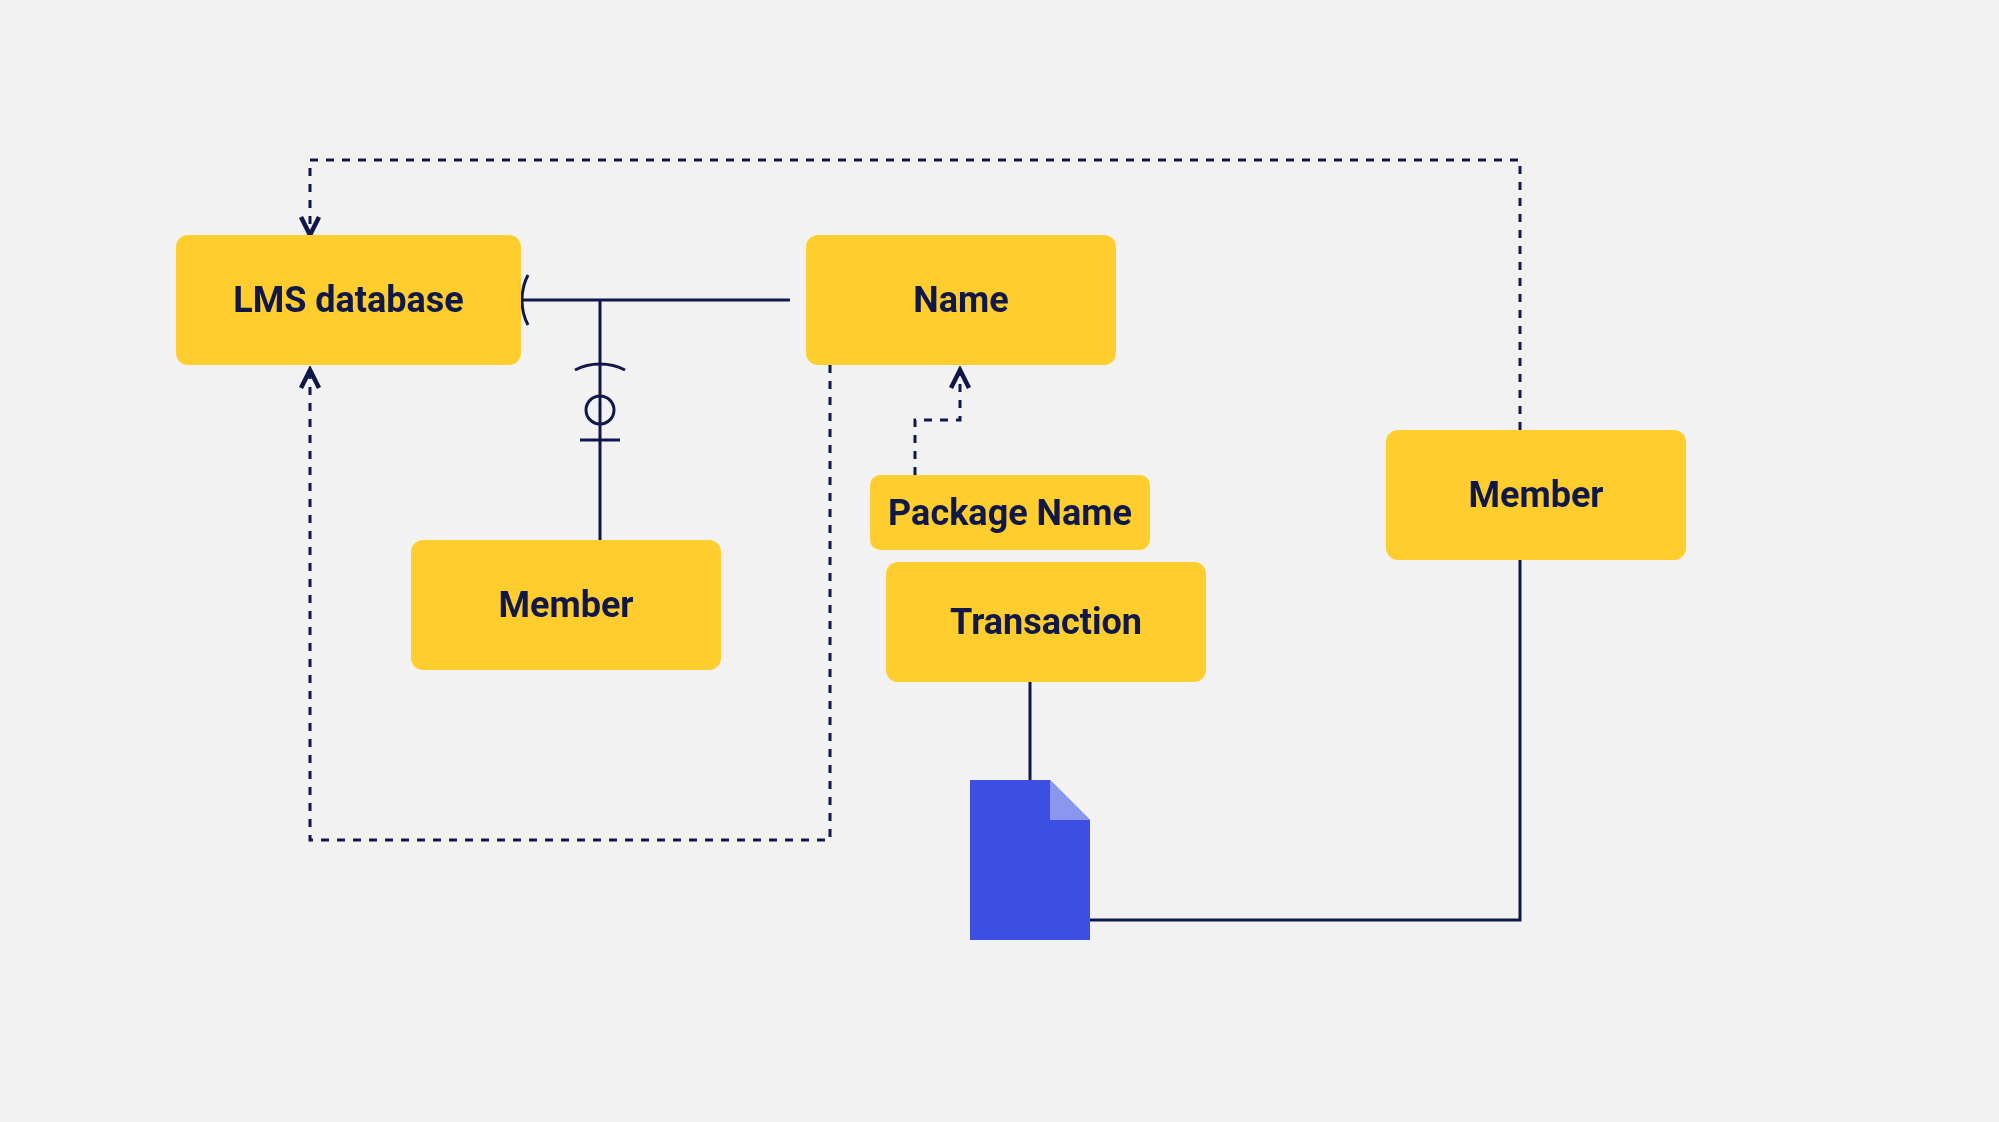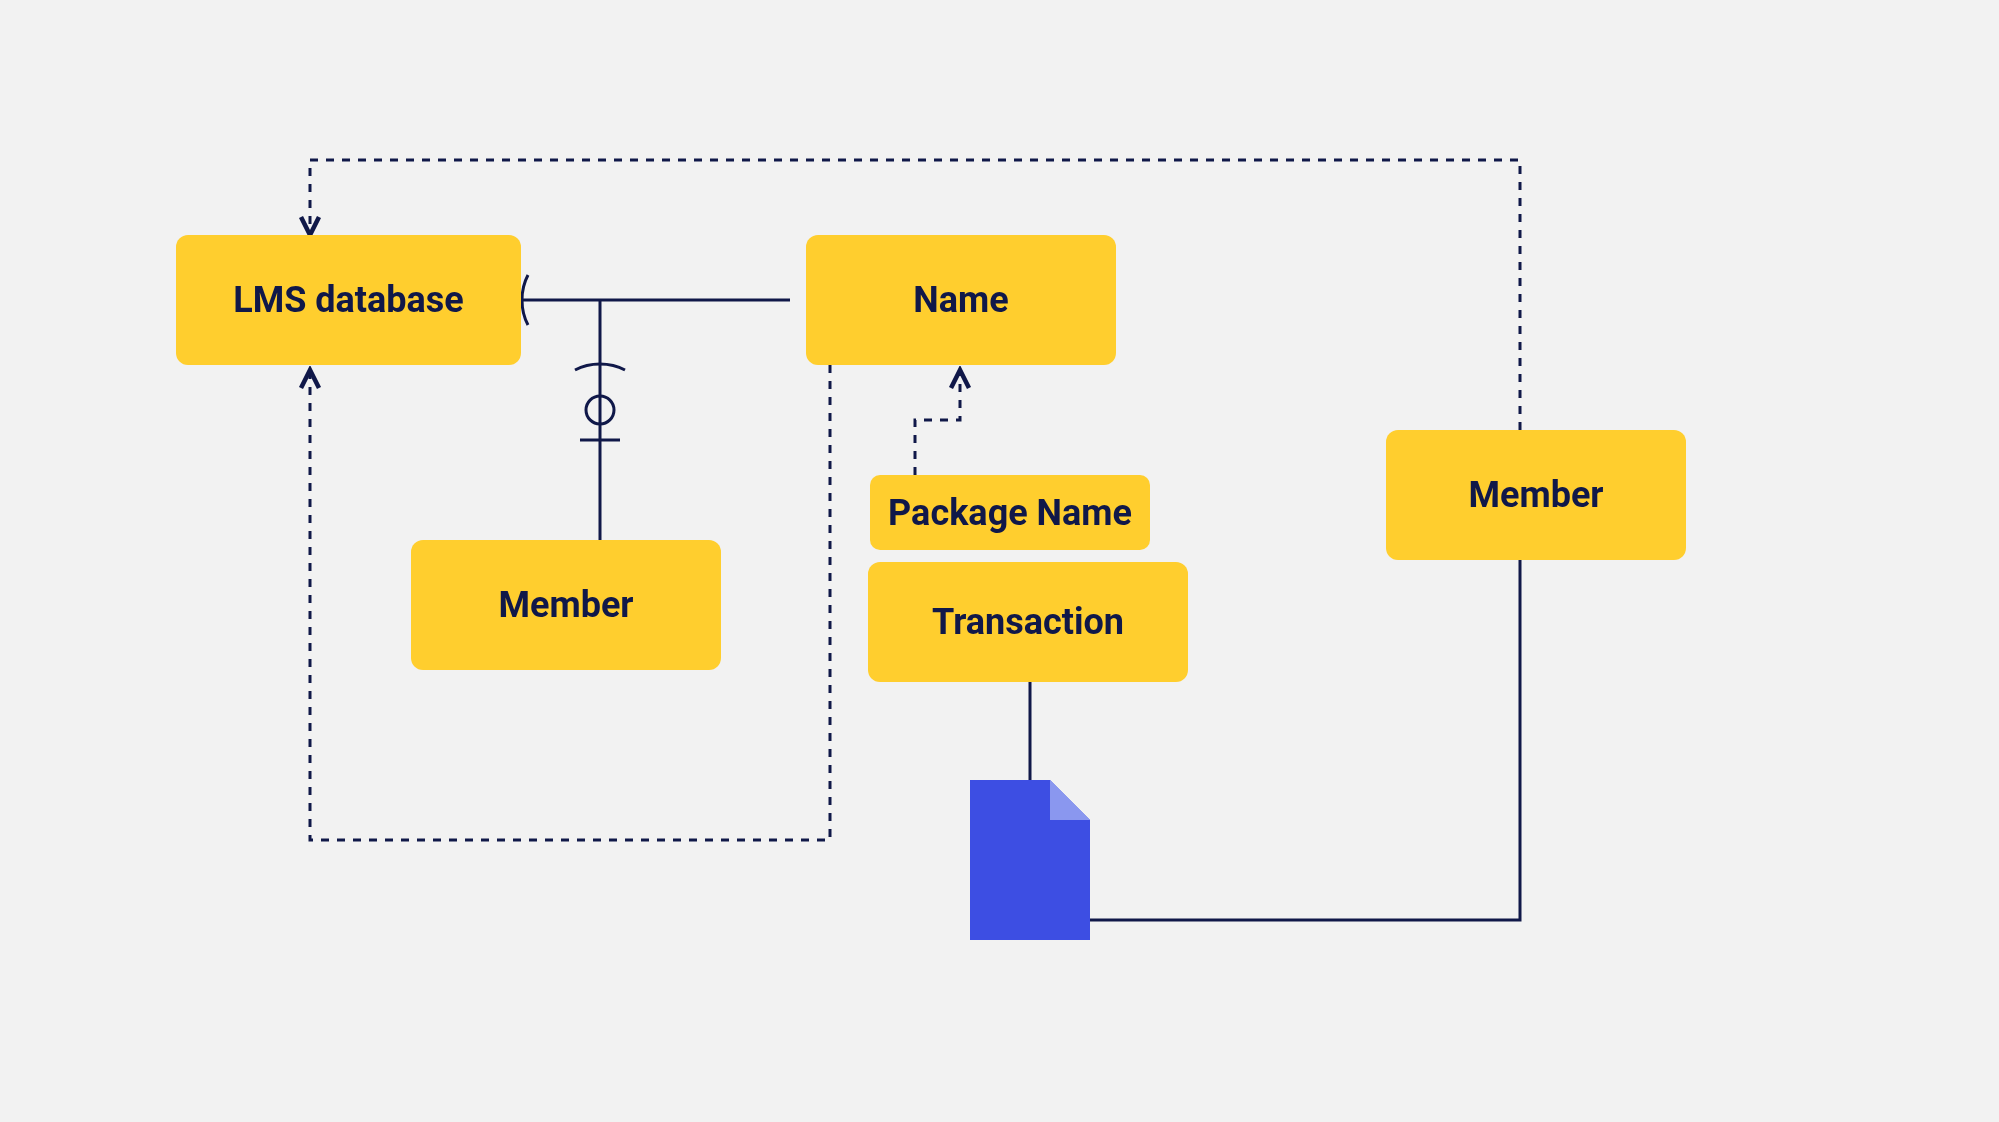--- a/index.html
+++ b/index.html
@@ -86,21 +86,21 @@
   </div>
 
   <div class="node big" style="left:395px; top:540px; width:310px; height:130px;">
     <span>Member</span>
   </div>
 
   <div class="node small" style="left:870px; top:475px; width:280px; height:75px;">
     <span>Package Name</span>
   </div>
 
-  <div class="node big" style="left:852px; top:562px; width:320px; height:120px;">
+  <div class="node big" style="left:870px; top:562px; width:320px; height:120px;">
     <span>Transaction</span>
   </div>
 
   <div class="node big" style="left:1370px; top:430px; width:300px; height:130px;">
     <span>Member</span>
   </div>
 
   <svg class="doc-icon" style="left:970px; top:780px;" width="120" height="160" viewBox="0 0 120 160">
     <path d="M0 0 H80 L120 40 V160 H0 Z" fill="#3d4ee3"></path>
     <path d="M80 0 L80 40 L120 40 Z" fill="#8a97ef"></path>

